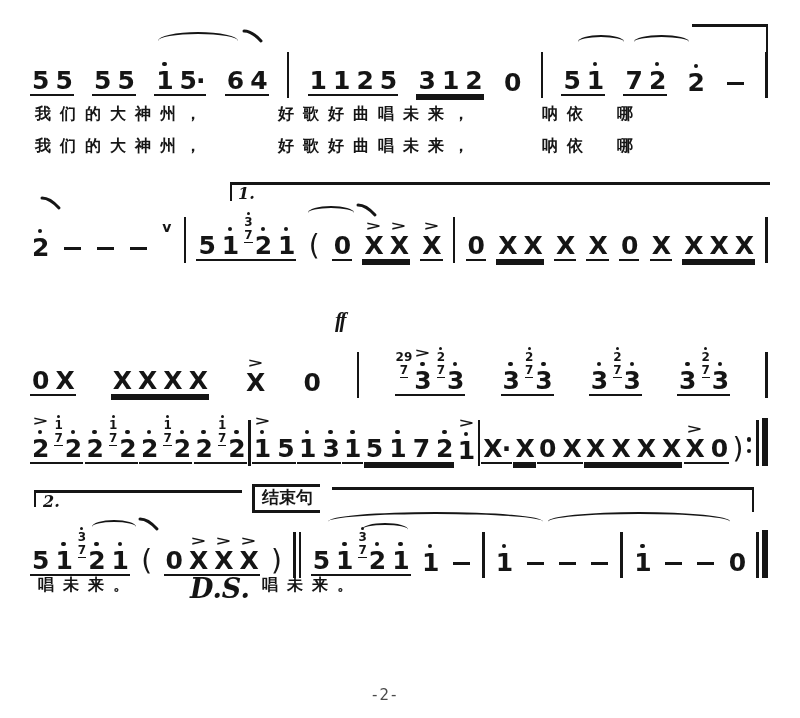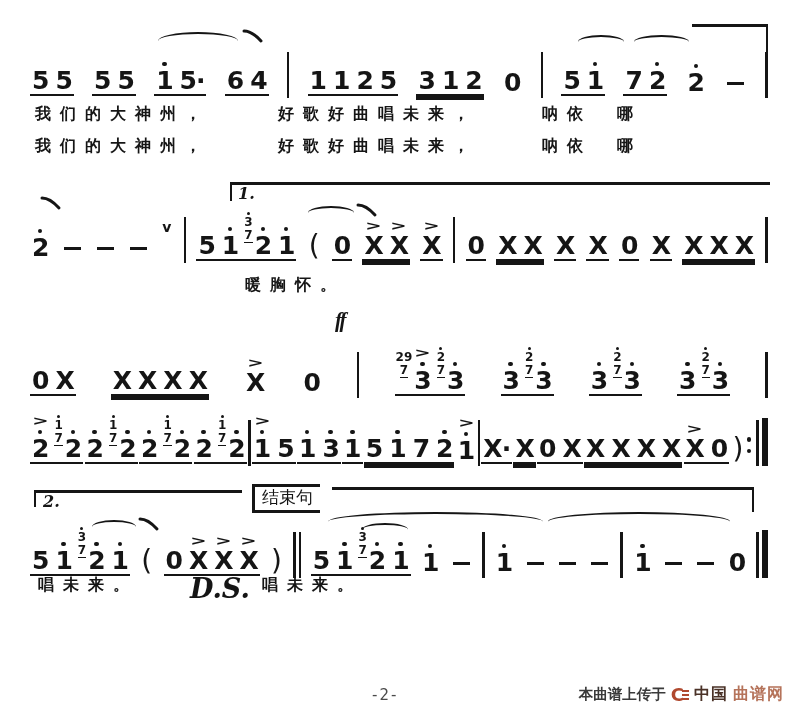--- a/index.html
+++ b/index.html
@@ -33,21 +33,21 @@
         border-radius:100% 100% 0 0 / 100% 100% 0 0;}
   .bracket{position:absolute;border-top:3px solid #151515;}
   .bl{border-left:2.5px solid #151515;}
   .br{border-right:2.5px solid #151515;}
   .fall{position:absolute;}
   .fall path{stroke:#151515;stroke-width:3;fill:none;stroke-linecap:round;}
   .voltnum{position:absolute;font-family:"DejaVu Serif",serif;font-style:italic;
            font-size:16px;font-weight:bold;}
   .endlabel{position:absolute;border-top:3px solid #151515;border-bottom:3px solid #151515;
             border-left:3px solid #151515;padding:1px 7px 2px;
-            font-family:"Liberation Serif",serif;font-size:17px;font-weight:normal;line-height:1.2;}
+            font-family:"Liberation Serif",serif;font-size:17px;font-weight:bold;line-height:1.2;}
   .dyn{position:absolute;font-family:Liberation Serif, serif;font-style:italic;
        font-weight:bold;font-size:21px;letter-spacing:-2px;}
   .ds{position:absolute;font-family:"DejaVu Serif",serif;font-style:italic;
       font-weight:bold;font-size:27px;}
   
   .lyr{position:absolute;font-family:Liberation Mono, monospace;font-size:16px;
        font-weight:600;letter-spacing:9px;white-space:nowrap;}
   
   .pagenum{position:absolute;left:372px;top:686px;font-size:15px;color:#4a4a4a;letter-spacing:2px;}
   .wm{position:absolute;right:16px;top:684px;display:flex;align-items:center;gap:5px;white-space:nowrap;}
@@ -407,21 +407,20 @@
           <span class="tok">
             <span class="mcol">
               <span class="glyph">X</span>
             </span>
           </span>
         </span>
         <span class="barw">
           <span class="bline"></span>
         </span>
       </div>
-    <div class="lyr" style="left:215px;top:70px;">暖胸怀。</div>
   </section>
 
   <section class="sys" id="sys3" style="top:340px;">
     <span class="dyn" style="left:305px;top:-32px;">ff</span>
     <div class="noterow">
         <span class="grp u1">
           <span class="tok">
             <span class="mcol">
               <span class="glyph">0</span>
             </span>
@@ -991,27 +990,14 @@
           <span class="bline"></span>
           <span class="bthick"></span>
         </span>
       </div>
     <div class="lyr" style="left:8px;top:55px;">唱未来。</div>
     <span class="ds" style="left:160px;top:53px;">D.S.</span>
     <div class="lyr" style="left:232px;top:55px;">唱未来。</div>
   </section>
 
   <div class="pagenum">-2-</div>
-  <div class="wm">
-    <span class="pre">本曲谱上传于</span>
-    <span class="logo">
-      <span class="c">C</span>
-      <span class="lines">
-          <i></i>
-          <i></i>
-          <i></i>
-        </span>
-    </span>
-    <span class="site1">中国</span>
-    <span class="site2">曲谱网</span>
-  </div>
 
 </div>
 
 </body></html>

